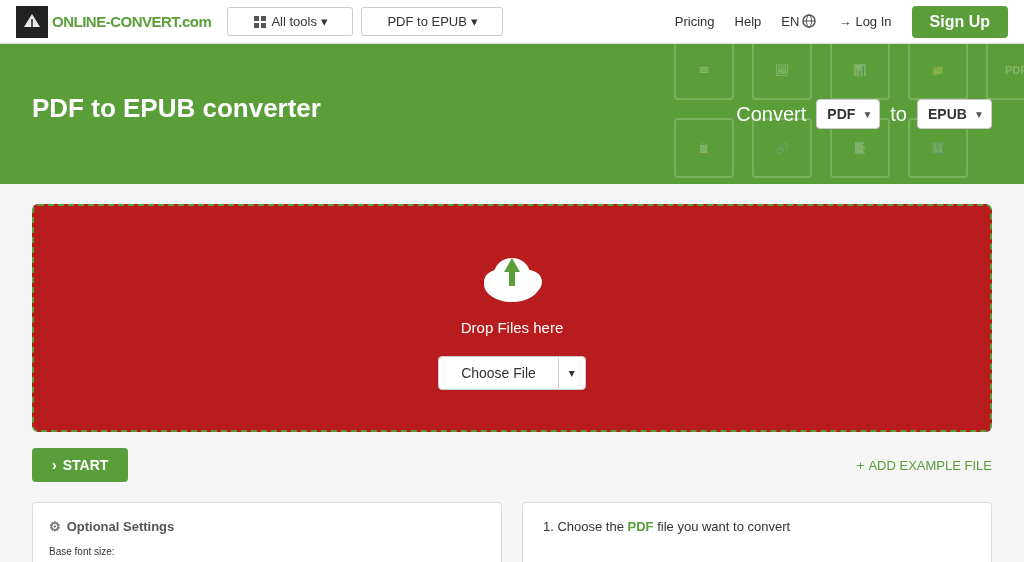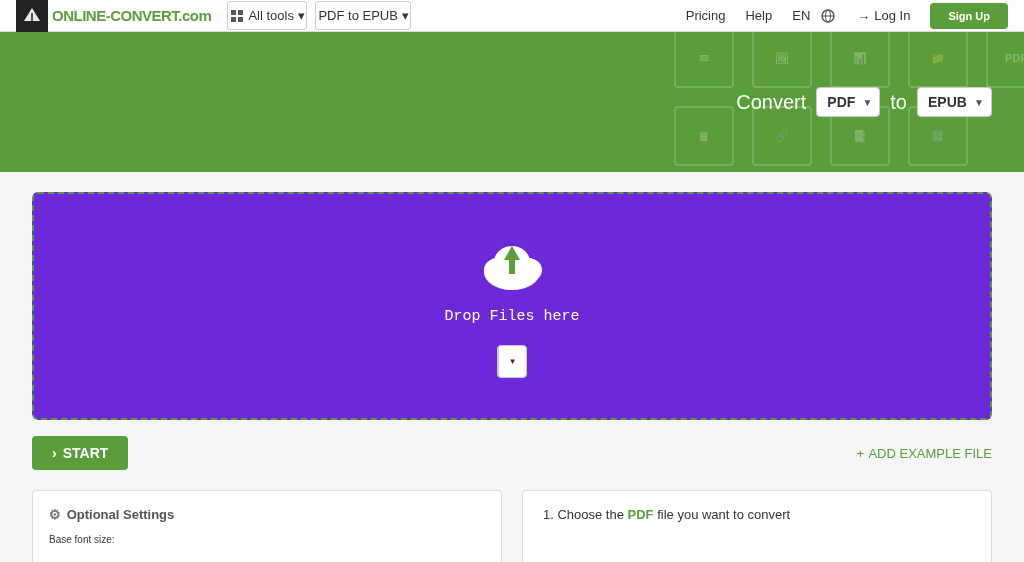--- a/index.html
+++ b/index.html
@@ -2,21 +2,21 @@
 <html><head>
   <meta charset="utf-8">
   <style>
     * { box-sizing: border-box; margin: 0; padding: 0; }
     body { font-family: Arial, sans-serif; font-size: 14px; color: #333; background: #f5f5f5; width: 1024px; }
 
     
     .navbar {
       background: #fff;
       border-bottom: 1px solid #ddd;
-      height: 32px;
+      height: 44px;
       display: flex;
       align-items: center;
       padding: 0 16px;
       gap: 0;
     }
     .navbar-logo {
       display: flex;
       align-items: center;
       gap: 4px;
       margin-right: 16px;
@@ -36,61 +36,61 @@
       font-size: 15px;
       font-weight: bold;
       color: #333;
       letter-spacing: -0.5px;
     }
     .logo-text span { color: #5a9e3a; }
     .nav-btn {
       display: flex;
       align-items: center;
       gap: 4px;
-      padding: 6px 2px;
+      padding: 6px 25px;
       border: 1px solid #ccc;
       border-radius: 3px;
       cursor: pointer;
       font-size: 13px;
       color: #333;
       background: #fff;
       margin-right: 8px;
     }
     .nav-spacer { flex: 1; }
     .nav-link {
       padding: 6px 10px;
       font-size: 13px;
       color: #333;
       cursor: pointer;
       text-decoration: none;
     }
     .nav-lang {
       display: flex;
-      align-items: flex-end;
-      gap: 11px;
+      align-items: flex-start;
+      gap: 3px;
       padding: 6px 10px;
       cursor: pointer;
       font-size: 13px;
     }
     .nav-login {
       display: flex;
       align-items: center;
       gap: 4px;
       padding: 6px 12px;
       font-size: 13px;
       color: #333;
       cursor: pointer;
     }
     .btn-signup {
       background: #5a9e3a;
       color: #fff;
       border: none;
       border-radius: 4px;
       padding: 7px 18px;
-      font-size: 11px;
+      font-size: 16px;
       font-weight: bold;
       cursor: pointer;
       margin-left: 8px;
     }
 
     
     .hero {
       background: #5a9e3a;
       padding: 28px 32px;
       display: flex;
@@ -190,29 +190,28 @@
     
     .main-content {
       padding: 20px 32px;
       background: #f5f5f5;
     }
 
     
     .drop-zone-wrapper {
       border: 2px dashed #5a9e3a;
       border-radius: 6px;
-      background: #6d28d9;
+      background: #b91c1c;
       padding: 40px 20px;
       display: flex;
       flex-direction: column;
       align-items: center;
       justify-content: center;
       min-height: 200px;
       margin-bottom: 16px;
-      font-family: Liberation Mono, monospace;
     }
     .cloud-icon {
       margin-bottom: 10px;
     }
     .drop-text {
       color: #fff;
       font-size: 15px;
       margin-bottom: 20px;
     }
     .choose-file-btn {
@@ -373,20 +372,21 @@
   <div class="nav-login">
     <span>→</span>
     <span>Log In</span>
   </div>
 
   <button class="btn-signup">Sign Up</button>
 </nav>
 
 <div class="hero">
   <div class="hero-left">
+    <h1 class="hero-title">PDF to EPUB converter</h1>
   </div>
 
   <div class="hero-right">
     <span class="hero-convert-label">Convert</span>
     <div class="hero-select-wrap">
       <select class="hero-select">
         <option>PDF</option>
       </select>
     </div>
     <span class="hero-to">to</span>
@@ -419,20 +419,21 @@
         <ellipse cx="36" cy="38" rx="28" ry="18" fill="white"></ellipse>
         <ellipse cx="22" cy="36" rx="14" ry="12" fill="white"></ellipse>
         <ellipse cx="52" cy="36" rx="14" ry="12" fill="white"></ellipse>
         <ellipse cx="36" cy="28" rx="18" ry="16" fill="white"></ellipse>
 
         <polygon points="36,12 28,26 33,26 33,40 39,40 39,26 44,26" fill="#5a9e3a"></polygon>
       </svg>
     </div>
     <div class="drop-text">Drop Files here</div>
     <div class="choose-file-btn">
+      <span class="choose-file-label">Choose File</span>
       <span class="choose-file-arrow">▾</span>
     </div>
   </div>
 
   <div class="action-row">
     <button class="btn-start">
       <span>›</span>
       <span>START</span>
     </button>
     <button class="btn-add-example">

